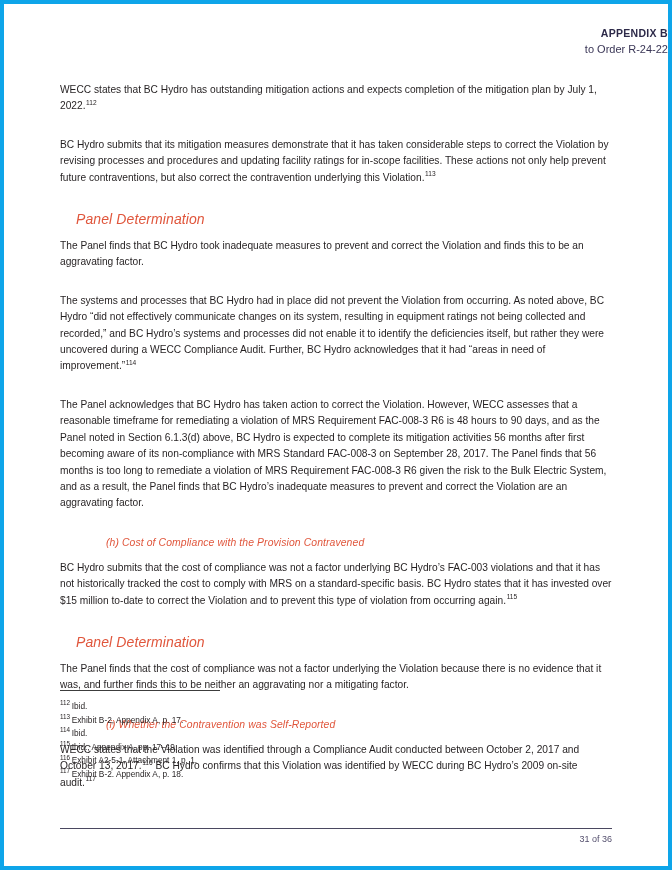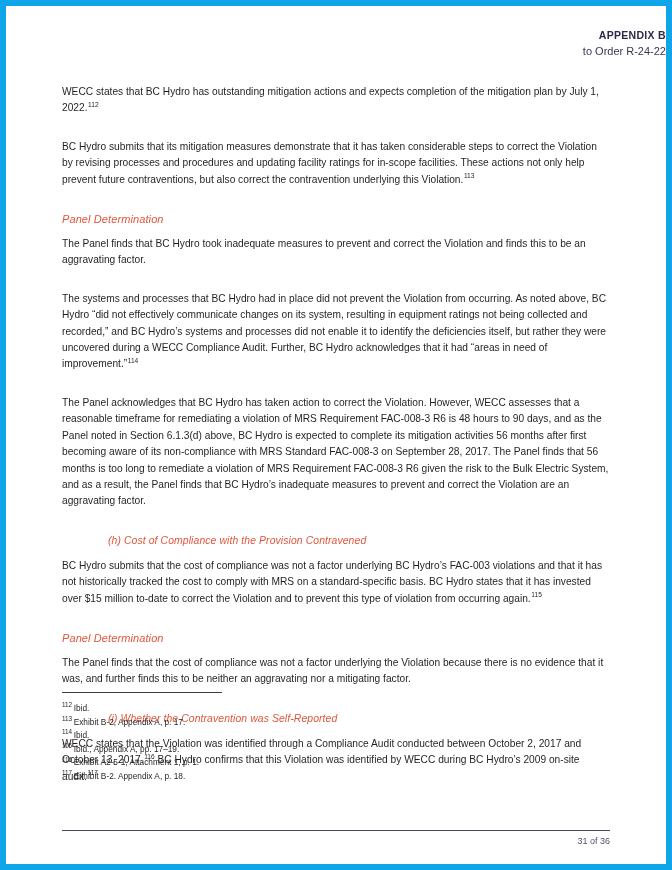--- a/index.html
+++ b/index.html
@@ -6,21 +6,21 @@
     margin: 0;
     padding: 0;
     background: #ffffff;
   }
   .page {
     position: relative;
     width: 672px;
     height: 870px;
     background: #ffffff;
     box-sizing: border-box;
-    border: 6px solid #0ea5e9;
+    border: 4px solid #0ea5e9;
     overflow: hidden;
     font-family: "Liberation Sans", sans-serif;
     color: #231f20;
   }
   .content {
     position: absolute;
     left: 56px;
     right: 56px;
     top: 0;
     bottom: 0;
@@ -63,25 +63,25 @@
   p.para.tight {
     margin-bottom: 15px;
   }
   sup {
     font-size: 6.6px;
     vertical-align: super;
     line-height: 0;
     padding-left: 0.6px;
   }
   h3.panel-det {
-    font-size: 11px;
+    font-size: 14px;
     font-style: italic;
     font-weight: normal;
     color: #e0563c;
-    margin: 0 0 11px 0;
+    margin: 0 0 11px 16px;
     letter-spacing: 0.1px;
   }
   h3.sub-head {
     font-size: 10.4px;
     font-style: italic;
     font-weight: normal;
     color: #e0563c;
     margin: 0 0 12px 0;
     padding-left: 46px;
     letter-spacing: 0.1px;

